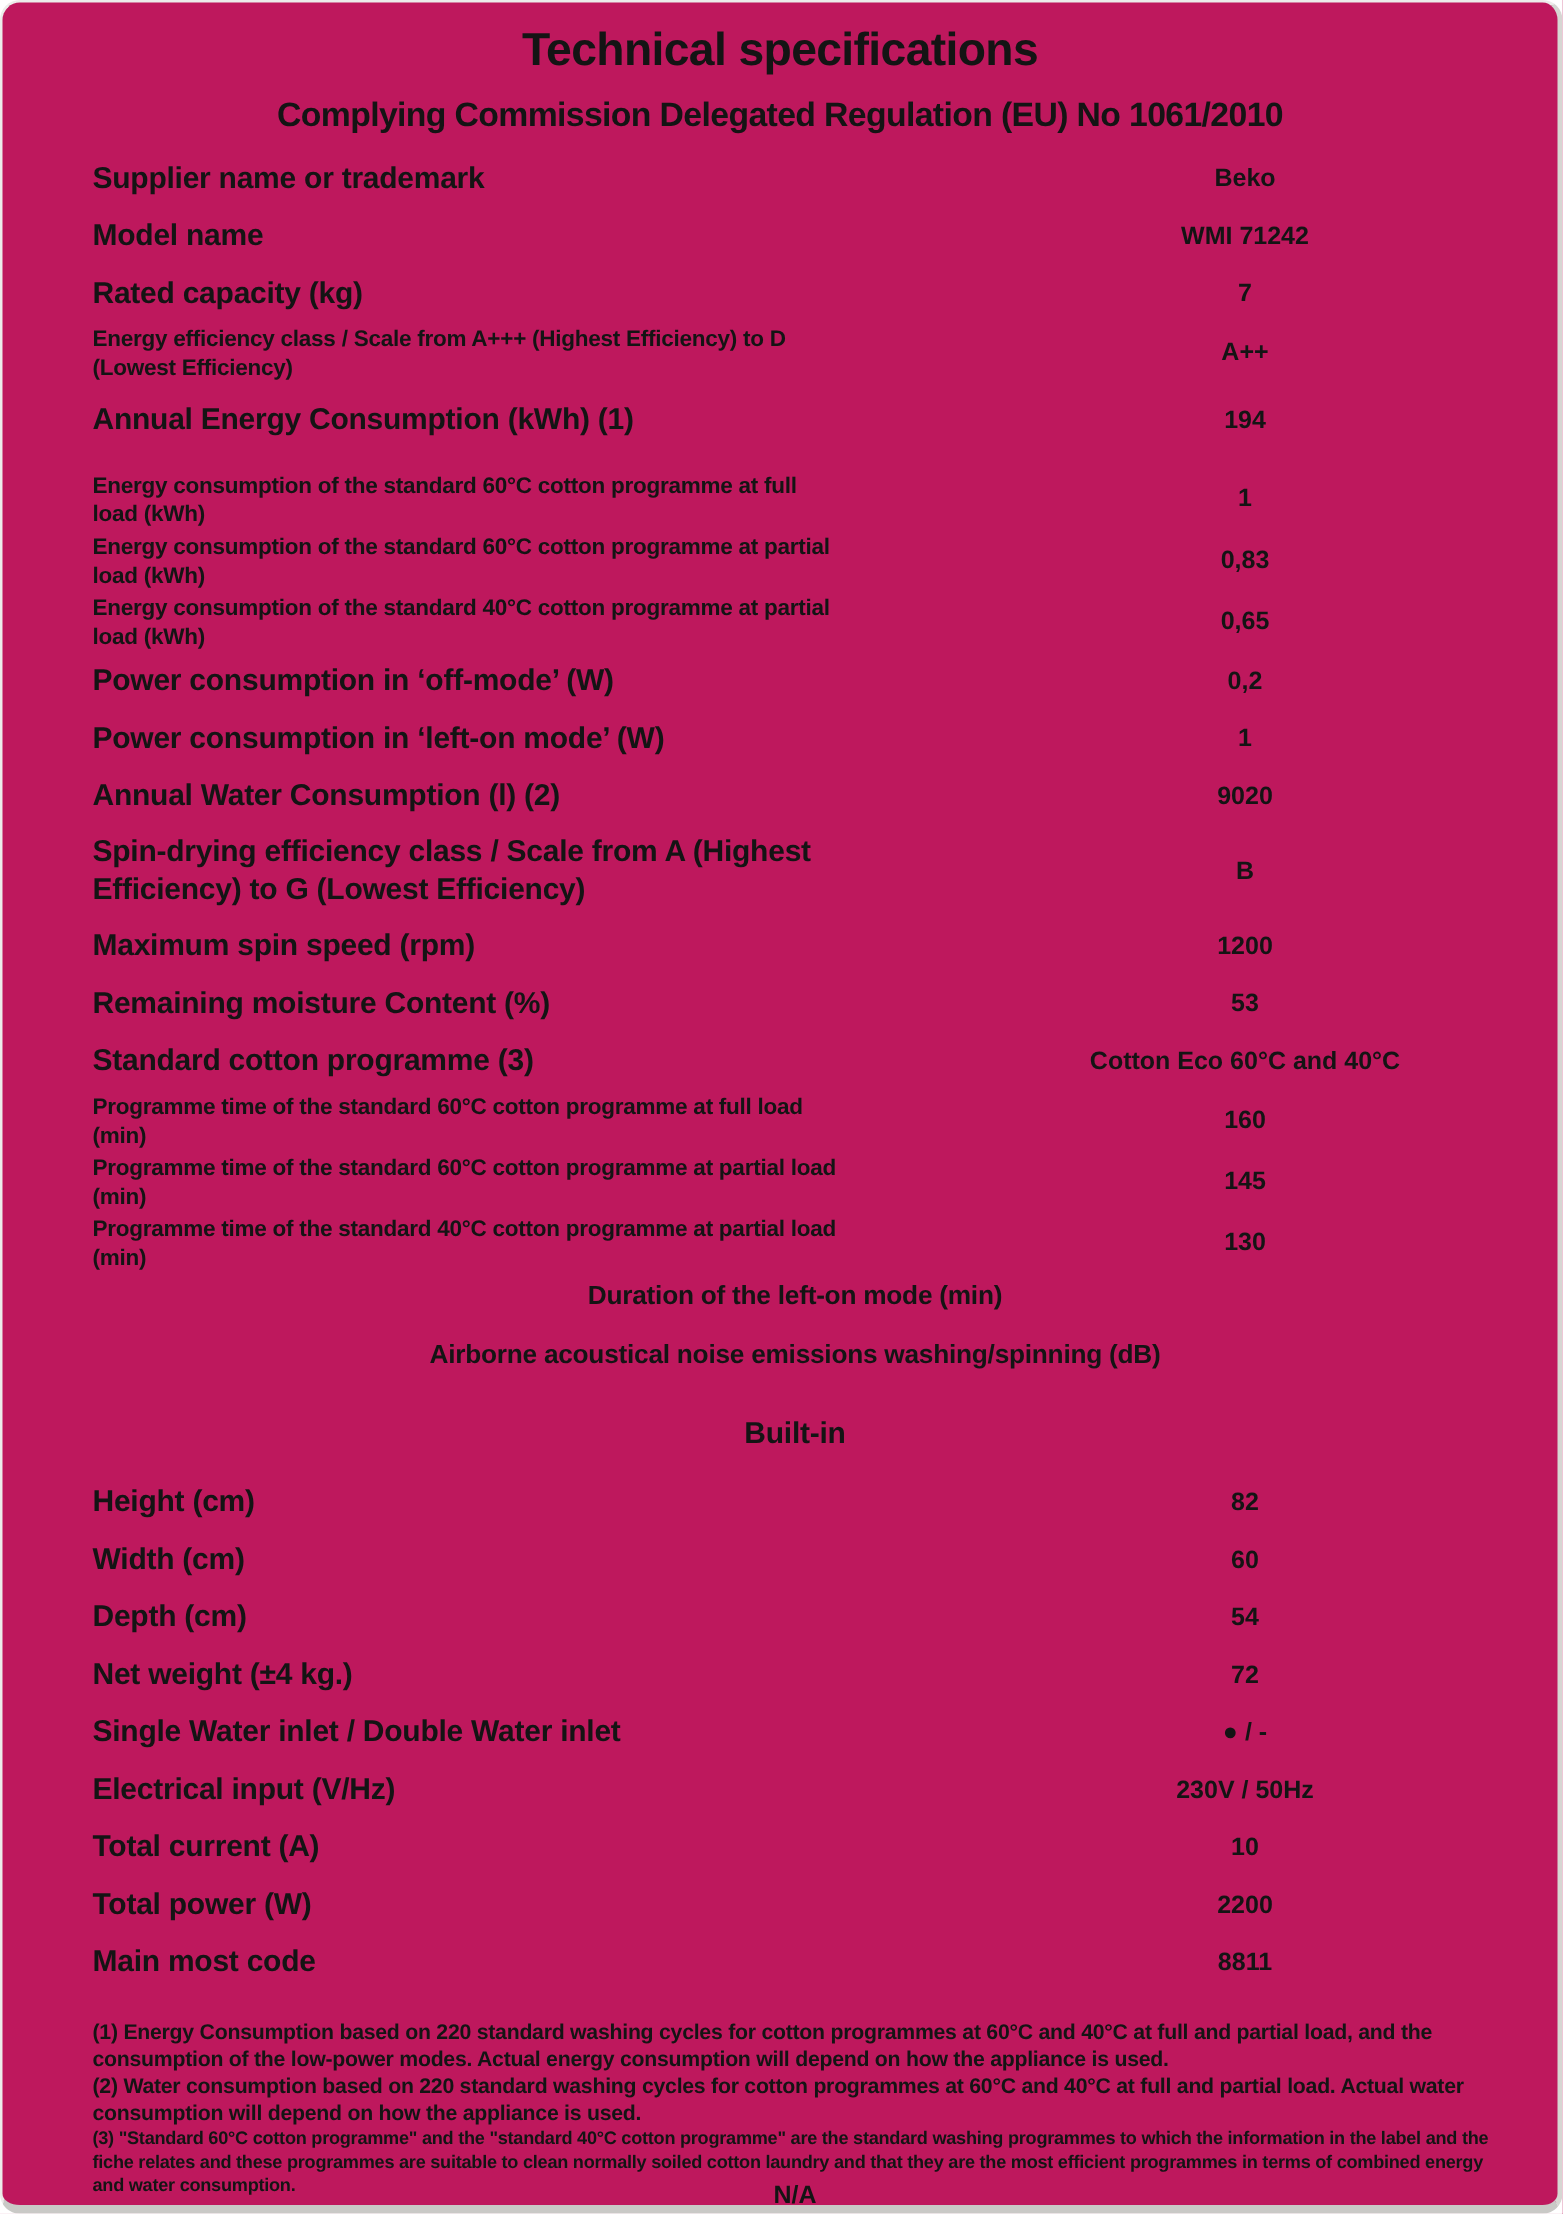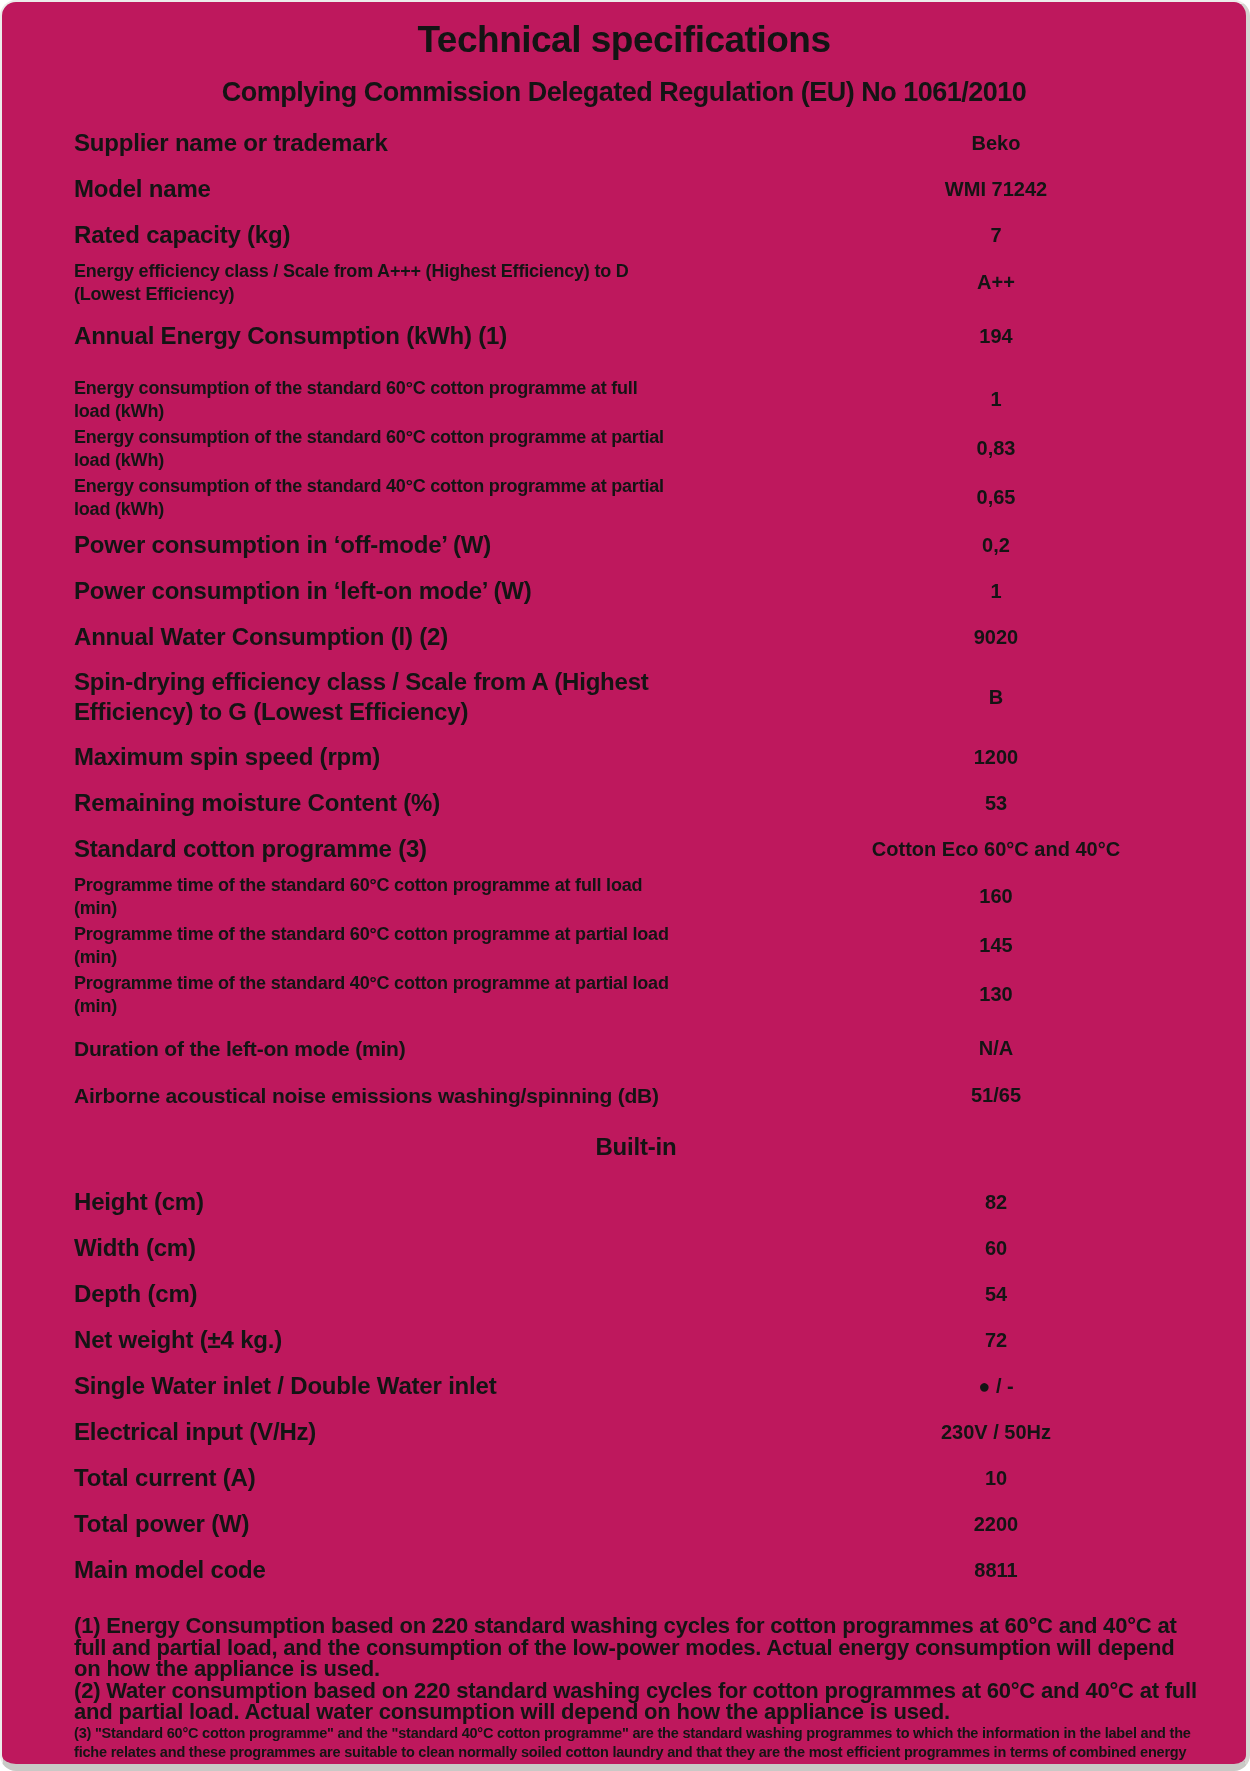--- a/index.html
+++ b/index.html
@@ -25,29 +25,29 @@
   .row{ display:flex; align-items:center; }
   .lbl{ flex:0 0 720px; white-space:pre-line; letter-spacing:-0.2px; }
   .val{ flex:1; text-align:center; }
 
   .row.major{ height:46px; }
   .row.major .lbl{ font-size:24px; }
   .row.major2{ height:74px; }
   .row.major2 .lbl{ font-size:24px; line-height:30px; }
   .row.minor2{ height:49px; }
   .row.minor2 .lbl{ font-size:18px; line-height:23px; }
-  .row.medium{ height:47px; }
+  .row.medium{ height:47px;flex-direction:column; }
   .row.medium .lbl{ font-size:21px; }
   .val{ font-size:20px; }
   .val.check{ font-size:27px; }
 
   .mt6{ margin-top:6px; } .mt14{ margin-top:14px;flex-direction:column; } .mt16{ margin-top:16px; }
 
   .footnotes{ padding:0 40px 0 72px; margin-top:22px; }
-  .fn{ font-size:22px; line-height:21.5px; letter-spacing:-0.2px; }
+  .fn{ font-size:17px; line-height:21.5px; letter-spacing:-0.2px; }
   .fn.small{ font-size:14.5px; line-height:19px; margin-top:1px; }
   .disclaimer{ padding:0 40px 0 72px; margin-top:7px; font-size:23px; letter-spacing:-0.3px; }
 </style>
 </head>
 <body>
 
 <div class="page">
   <div class="header">
     <div class="title">Technical specifications</div>
     <div class="subtitle">Complying Commission Delegated Regulation (EU) No 1061/2010</div>
@@ -172,21 +172,21 @@
       </div>
     <div class="row major">
         <div class="lbl">Total current (A)</div>
         <div class="val">10</div>
       </div>
     <div class="row major">
         <div class="lbl">Total power (W)</div>
         <div class="val">2200</div>
       </div>
     <div class="row major">
-        <div class="lbl">Main model code</div>
+        <div class="lbl">Main most code</div>
         <div class="val">8811</div>
       </div>
   </div>
 
   <div class="footnotes">
     <div class="fn">(1) Energy Consumption based on 220 standard washing cycles for cotton programmes at 60°C and 40°C at full and partial load, and the consumption of the low-power modes. Actual energy consumption will depend on how the appliance is used.</div>
     <div class="fn">(2) Water consumption based on 220 standard washing cycles for cotton programmes at 60°C and 40°C at full and partial load. Actual water consumption will depend on how the appliance is used.</div>
     <div class="fn small">(3) "Standard 60°C cotton programme" and the "standard 40°C cotton programme" are the standard washing programmes to which the information in the label and the fiche relates and these programmes are suitable to clean normally soiled cotton laundry and that they are the most efficient programmes in terms of combined energy and water consumption.</div>
   </div>
 

